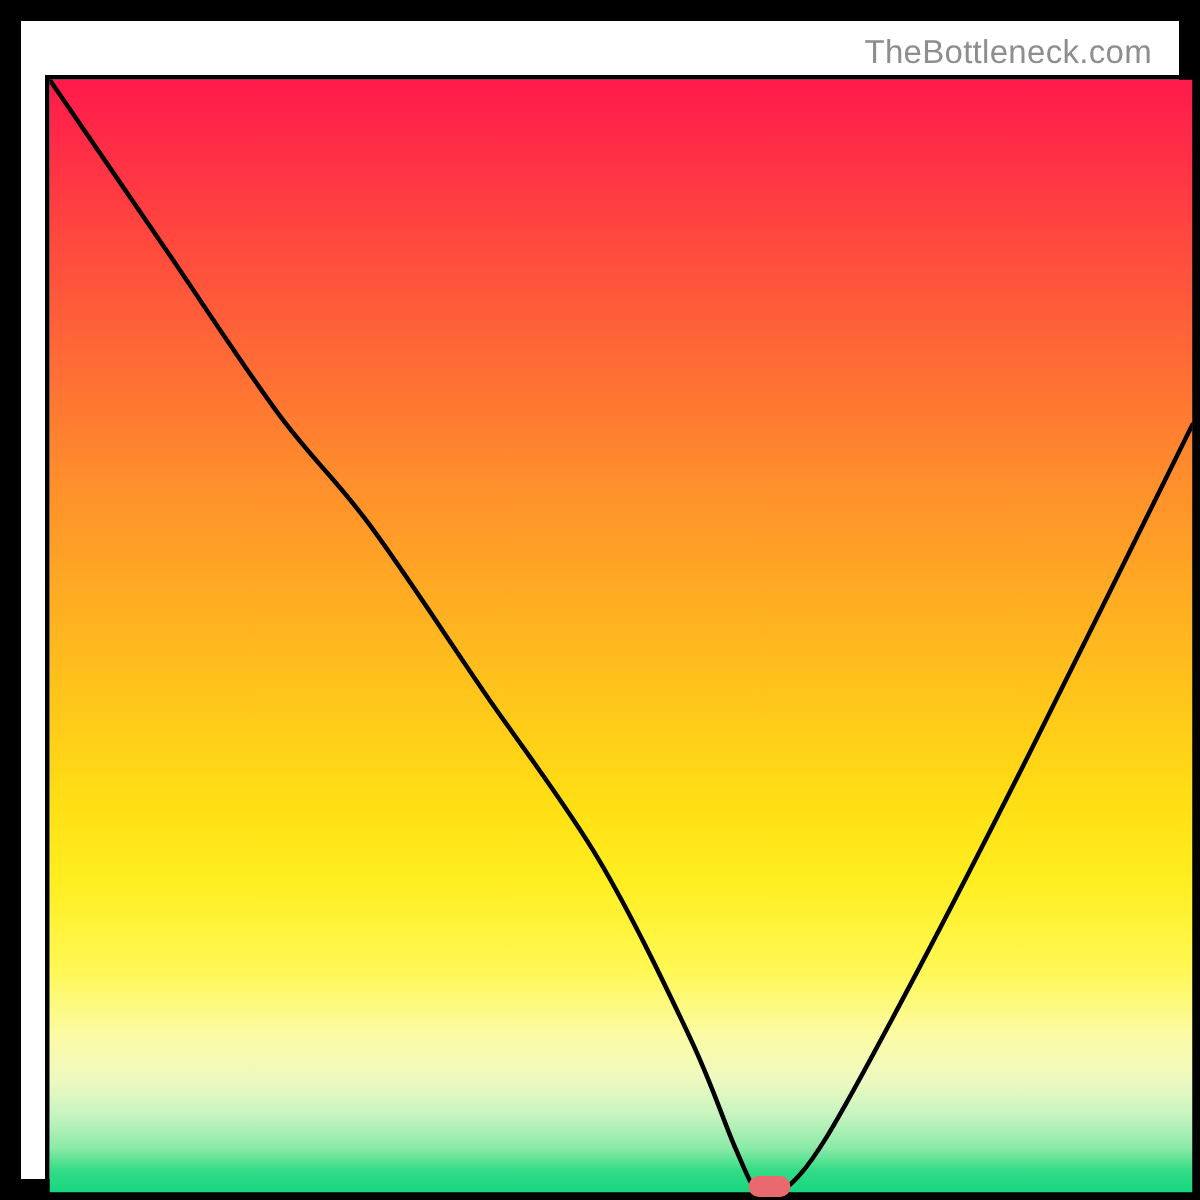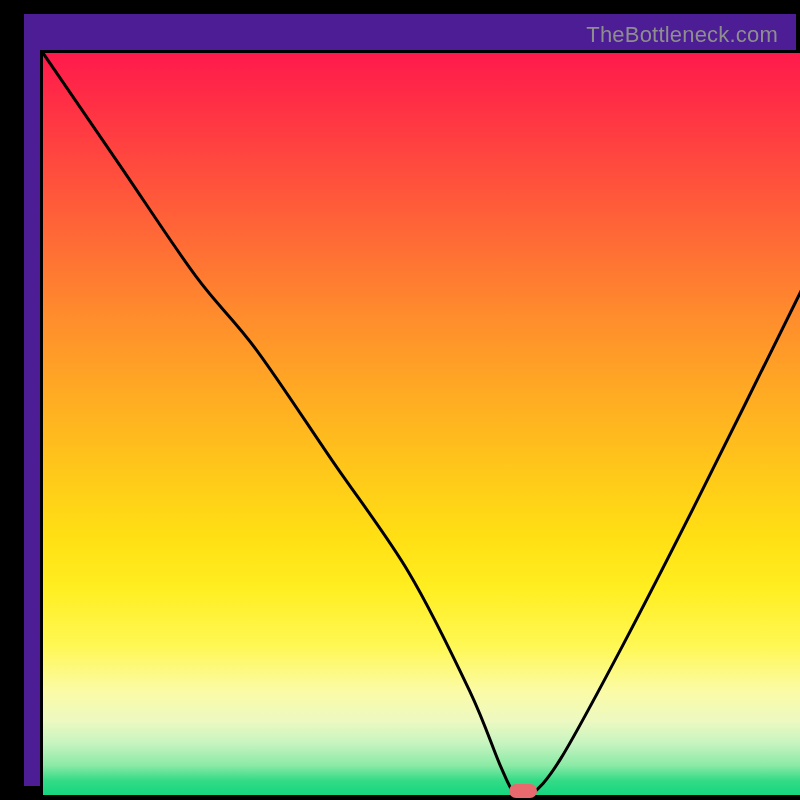--- a/index.html
+++ b/index.html
@@ -5,25 +5,25 @@
   html, body {
     margin: 0;
     padding: 0;
     width: 800px;
     height: 800px;
     background: #000;
     overflow: hidden;
   }
   .frame {
     position: absolute;
-    left: 24px;
+    left: 14px;
     top: 14px;
     width: 772px;
     height: 772px;
-    background: #4c1d95;
+    background: #ffffff;
   }
   .plot-area {
     position: absolute;
     left: 16px;
     top: 36px;
     width: 768px;
     height: 748px;
     background: linear-gradient(to bottom,
       #ff1a4c 0%,
       #ff3344 8%,

